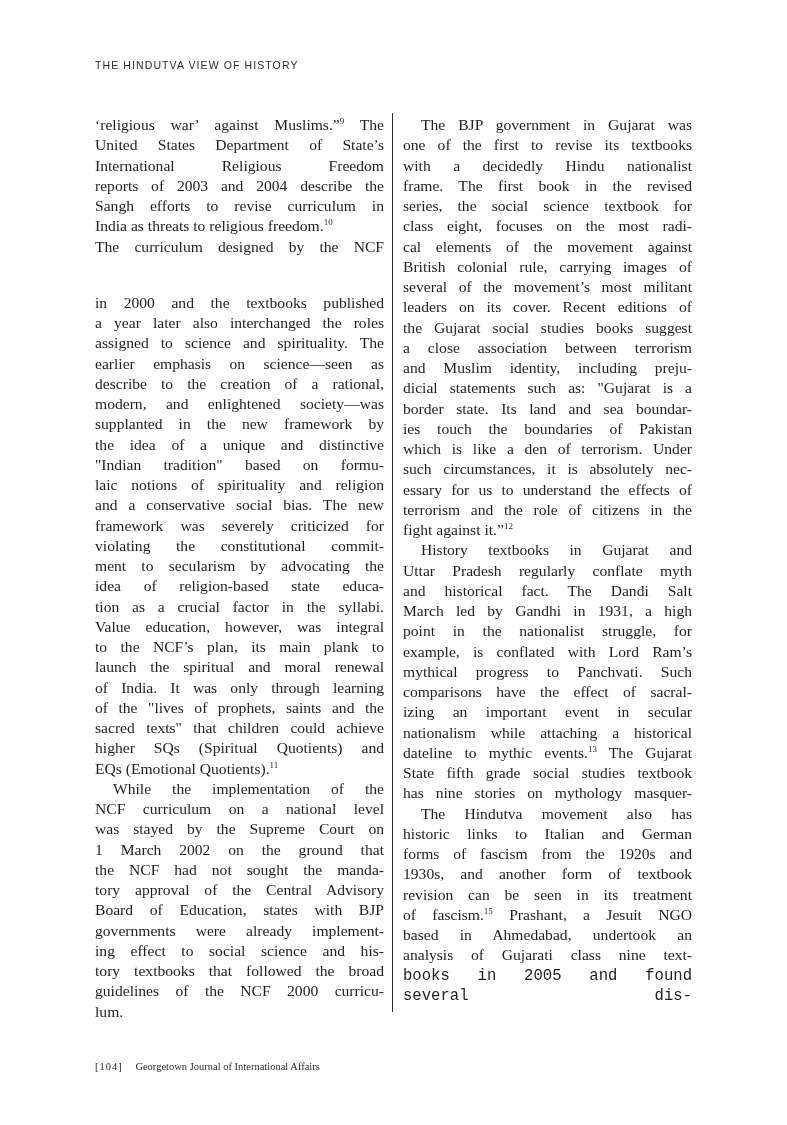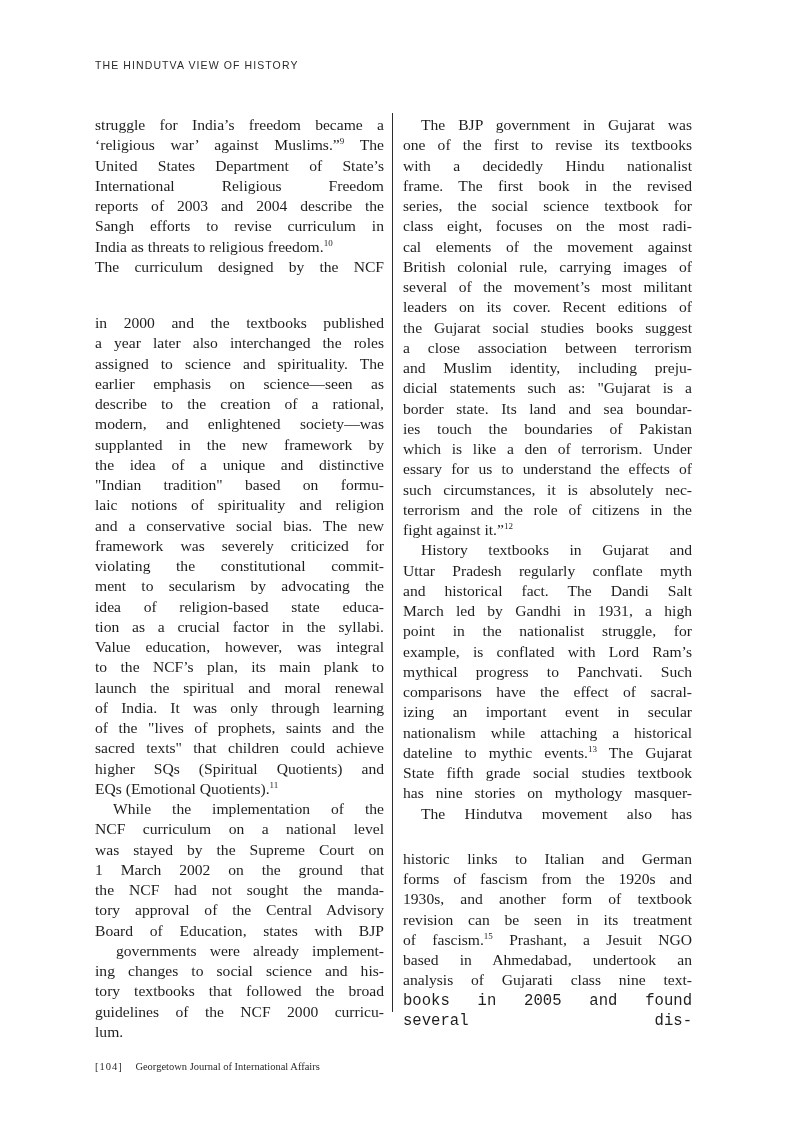--- a/index.html
+++ b/index.html
@@ -77,21 +77,20 @@
       letter-spacing: 1px;
       margin-right: 10px;
     }
   </style>
 </head>
 <body>
 
 <div class="running-head">THE HINDUTVA VIEW OF HISTORY</div>
 
 <div class="column col-left" id="col-left">
-    <span class="line" style="white-space: normal; word-spacing: 0px;"><span>struggle for India’s freedom became a</span></span>
     <span class="line" style="white-space: normal; word-spacing: 0px;"><span>‘religious war’ against Muslims.”</span><sup>9</sup><span> The</span></span>
     <span class="line" style="white-space: normal; word-spacing: 0px;"><span>United States Department of State’s</span></span>
     <span class="line" style="white-space: normal; word-spacing: 0px;"><span>International Religious Freedom</span></span>
     <span class="line" style="white-space: normal; word-spacing: 0px;"><span>reports of 2003 and 2004 describe the</span></span>
     <span class="line" style="white-space: normal; word-spacing: 0px;"><span>Sangh efforts to revise curriculum in</span></span>
     <span class="line last" style="white-space: normal; word-spacing: 0px;"><span>India as threats to religious freedom.</span><sup>10</sup></span>
     <span class="line" style="white-space: normal; word-spacing: 0px;"><span>The curriculum designed by the NCF</span></span>
     <span class="line" style="white-space: normal; word-spacing: 0px; margin-top: 36px;"><span>in 2000 and the textbooks published</span></span>
     <span class="line" style="white-space: normal; word-spacing: 0px;"><span>a year later also interchanged the roles</span></span>
     <span class="line" style="white-space: normal; word-spacing: 0px;"><span>assigned to science and spirituality. The</span></span>
@@ -116,22 +115,22 @@
     <span class="line" style="white-space: normal; word-spacing: 0px;"><span>sacred texts" that children could achieve</span></span>
     <span class="line" style="white-space: normal; word-spacing: 0px;"><span>higher SQs (Spiritual Quotients) and</span></span>
     <span class="line last" style="white-space: normal; word-spacing: 0px;"><span>EQs (Emotional Quotients).</span><sup>11</sup></span>
     <span class="line indent" style="white-space: normal; word-spacing: 0px;"><span>While the implementation of the</span></span>
     <span class="line" style="white-space: normal; word-spacing: 0px;"><span>NCF curriculum on a national level</span></span>
     <span class="line" style="white-space: normal; word-spacing: 0px;"><span>was stayed by the Supreme Court on</span></span>
     <span class="line" style="white-space: normal; word-spacing: 0px;"><span>1 March 2002 on the ground that</span></span>
     <span class="line" style="white-space: normal; word-spacing: 0px;"><span>the NCF had not sought the manda-</span></span>
     <span class="line" style="white-space: normal; word-spacing: 0px;"><span>tory approval of the Central Advisory</span></span>
     <span class="line" style="white-space: normal; word-spacing: 0px;"><span>Board of Education, states with BJP</span></span>
-    <span class="line" style="white-space: normal; word-spacing: 0px; margin-left: 21px;"><span>governments were already implement-</span></span>
-    <span class="line" style="white-space: normal; word-spacing: 0px;"><span>ing changes to social science and his-</span></span>
+    <span class="line" style="white-space: normal; word-spacing: 0px;"><span>governments were already implement-</span></span>
+    <span class="line" style="white-space: normal; word-spacing: 0px;"><span>ing effect to social science and his-</span></span>
     <span class="line" style="white-space: normal; word-spacing: 0px;"><span>tory textbooks that followed the broad</span></span>
     <span class="line" style="white-space: normal; word-spacing: 0px;"><span>guidelines of the NCF 2000 curricu-</span></span>
     <span class="line last" style="white-space: normal; word-spacing: 0px;"><span>lum.</span></span>
   </div>
 
 <div class="divider"></div>
 
 <div class="column col-right" id="col-right">
     <span class="line indent" style="white-space: normal; word-spacing: 0px;"><span>The BJP government in Gujarat was</span></span>
     <span class="line" style="white-space: normal; word-spacing: 0px;"><span>one of the first to revise its textbooks</span></span>
@@ -143,39 +142,39 @@
     <span class="line" style="white-space: normal; word-spacing: 0px;"><span>British colonial rule, carrying images of</span></span>
     <span class="line" style="white-space: normal; word-spacing: 0px;"><span>several of the movement’s most militant</span></span>
     <span class="line" style="white-space: normal; word-spacing: 0px;"><span>leaders on its cover. Recent editions of</span></span>
     <span class="line" style="white-space: normal; word-spacing: 0px;"><span>the Gujarat social studies books suggest</span></span>
     <span class="line" style="white-space: normal; word-spacing: 0px;"><span>a close association between terrorism</span></span>
     <span class="line" style="white-space: normal; word-spacing: 0px;"><span>and Muslim identity, including preju-</span></span>
     <span class="line" style="white-space: normal; word-spacing: 0px;"><span>dicial statements such as: "Gujarat is a</span></span>
     <span class="line" style="white-space: normal; word-spacing: 0px;"><span>border state. Its land and sea boundar-</span></span>
     <span class="line" style="white-space: normal; word-spacing: 0px;"><span>ies touch the boundaries of Pakistan</span></span>
     <span class="line" style="white-space: normal; word-spacing: 0px;"><span>which is like a den of terrorism. Under</span></span>
+    <span class="line" style="white-space: normal; word-spacing: 0px;"><span>such circumstances, it is absolutely nec-</span></span>
     <span class="line" style="white-space: normal; word-spacing: 0px;"><span>essary for us to understand the effects of</span></span>
-    <span class="line" style="white-space: normal; word-spacing: 0px;"><span>such circumstances, it is absolutely nec-</span></span>
     <span class="line" style="white-space: normal; word-spacing: 0px;"><span>terrorism and the role of citizens in the</span></span>
     <span class="line last" style="white-space: normal; word-spacing: 0px;"><span>fight against it.”</span><sup>12</sup></span>
     <span class="line indent" style="white-space: normal; word-spacing: 0px;"><span>History textbooks in Gujarat and</span></span>
     <span class="line" style="white-space: normal; word-spacing: 0px;"><span>Uttar Pradesh regularly conflate myth</span></span>
     <span class="line" style="white-space: normal; word-spacing: 0px;"><span>and historical fact. The Dandi Salt</span></span>
     <span class="line" style="white-space: normal; word-spacing: 0px;"><span>March led by Gandhi in 1931, a high</span></span>
     <span class="line" style="white-space: normal; word-spacing: 0px;"><span>point in the nationalist struggle, for</span></span>
     <span class="line" style="white-space: normal; word-spacing: 0px;"><span>example, is conflated with Lord Ram’s</span></span>
     <span class="line" style="white-space: normal; word-spacing: 0px;"><span>mythical progress to Panchvati. Such</span></span>
     <span class="line" style="white-space: normal; word-spacing: 0px;"><span>comparisons have the effect of sacral-</span></span>
     <span class="line" style="white-space: normal; word-spacing: 0px;"><span>izing an important event in secular</span></span>
     <span class="line" style="white-space: normal; word-spacing: 0px;"><span>nationalism while attaching a historical</span></span>
     <span class="line" style="white-space: normal; word-spacing: 0px;"><span>dateline to mythic events.</span><sup>13</sup><span> The Gujarat</span></span>
     <span class="line" style="white-space: normal; word-spacing: 0px;"><span>State fifth grade social studies textbook</span></span>
     <span class="line" style="white-space: normal; word-spacing: 0px;"><span>has nine stories on mythology masquer-</span></span>
     <span class="line indent" style="white-space: normal; word-spacing: 0px;"><span>The Hindutva movement also has</span></span>
-    <span class="line" style="white-space: normal; word-spacing: 0px; margin-top: 25px;"><span>historic links to Italian and German</span></span>
+    <span class="line" style="white-space: normal; word-spacing: 0px;"><span>historic links to Italian and German</span></span>
     <span class="line" style="white-space: normal; word-spacing: 0px;"><span>forms of fascism from the 1920s and</span></span>
     <span class="line" style="white-space: normal; word-spacing: 0px;"><span>1930s, and another form of textbook</span></span>
     <span class="line" style="white-space: normal; word-spacing: 0px;"><span>revision can be seen in its treatment</span></span>
     <span class="line" style="white-space: normal; word-spacing: 0px;"><span>of fascism.</span><sup>15</sup><span> Prashant, a Jesuit NGO</span></span>
     <span class="line" style="white-space: normal; word-spacing: 0px;"><span>based in Ahmedabad, undertook an</span></span>
     <span class="line" style="white-space: normal; word-spacing: 0px;"><span>analysis of Gujarati class nine text-</span></span>
     <span class="line" style="white-space: normal; word-spacing: 0px; font-family: Liberation Mono, monospace;"><span>books in 2005 and found several dis-</span></span>
   </div>
 
 <div class="footer">

